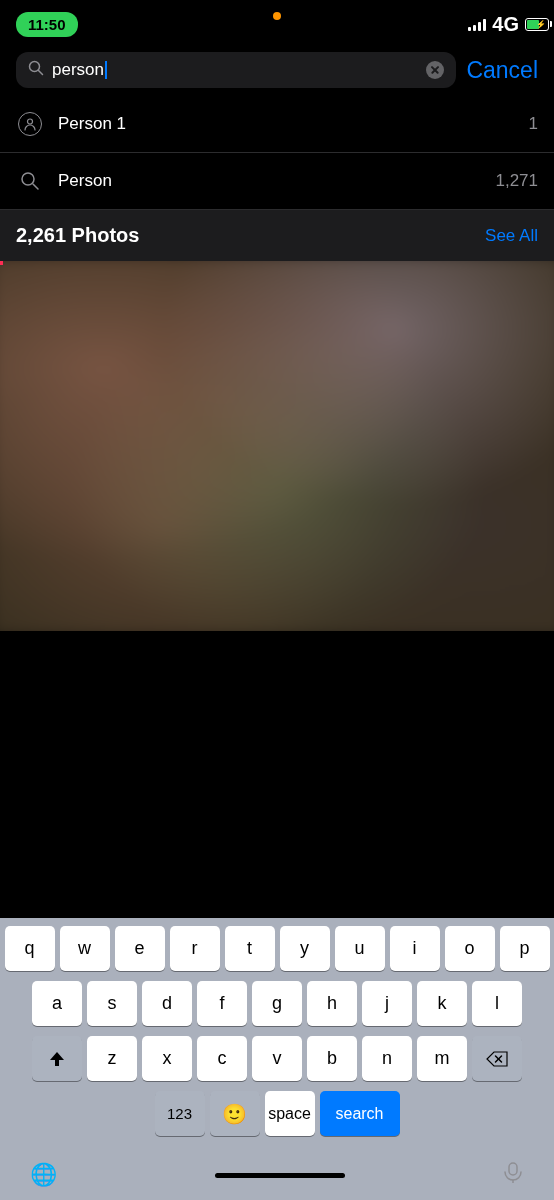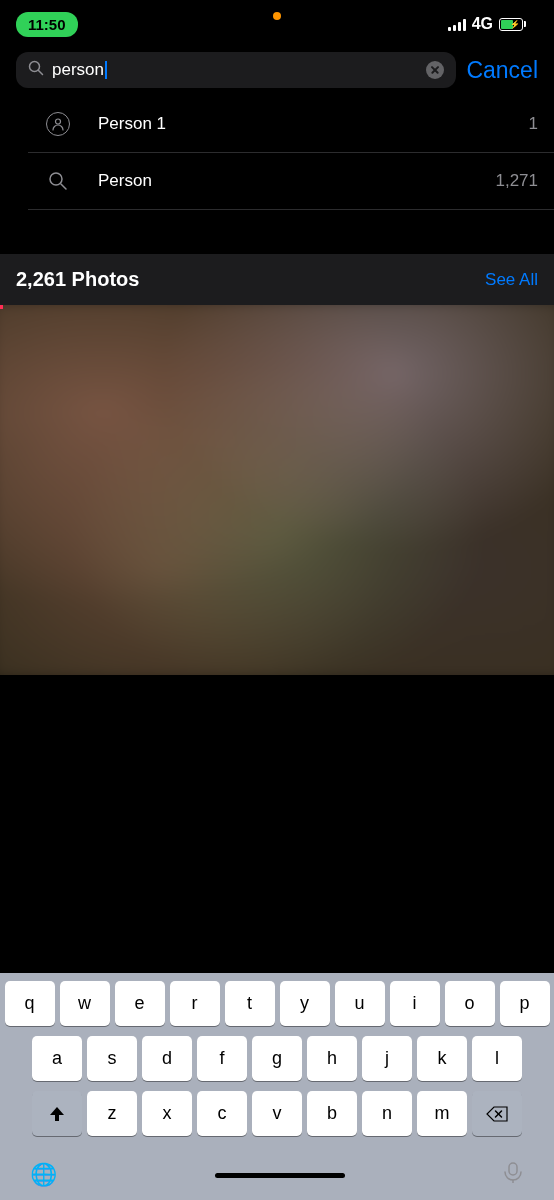--- a/index.html
+++ b/index.html
@@ -12,21 +12,21 @@
       font-family: -apple-system, 'SF Pro Display', 'Helvetica Neue', Arial, sans-serif;
       overflow: hidden;
       color: #fff;
     }
 
     
     .status-bar {
       display: flex;
       justify-content: space-between;
       align-items: center;
-      padding: 10px 28px 6px 16px;
+      padding: 10px 2px 6px 16px;
       height: 44px;
     }
 
     .status-time {
       background: #30d158;
       color: #000;
       font-size: 15px;
       font-weight: 700;
       padding: 4px 12px;
       border-radius: 12px;
@@ -176,22 +176,21 @@
     
     .suggestions {
       background: #000;
     }
 
     .suggestion-item {
       display: flex;
       align-items: center;
       padding: 14px 16px;
       border-bottom: 0.5px solid #2c2c2e;
-      gap: 26px;
-      margin-left: 28px;
+      gap: 14px;
     }
 
     .suggestion-icon {
       width: 28px;
       height: 28px;
       display: flex;
       align-items: center;
       justify-content: center;
       flex-shrink: 0;
     }
@@ -217,21 +216,20 @@
       justify-content: center;
     }
 
     
     .photos-section-header {
       background: #1c1c1e;
       padding: 14px 16px;
       display: flex;
       align-items: center;
       justify-content: space-between;
-      margin-top: 44px;
     }
 
     .photos-count-title {
       font-size: 20px;
       font-weight: 700;
       color: #fff;
     }
 
     .see-all-btn {
       color: #007aff;
@@ -394,21 +392,21 @@
 <div class="status-bar">
   <div class="status-time">11:50</div>
   <div class="status-icons">
     <div class="orange-dot"></div>
     <div class="signal-bars">
       <div class="signal-bar" style="height:4px"></div>
       <div class="signal-bar" style="height:6px"></div>
       <div class="signal-bar" style="height:9px"></div>
       <div class="signal-bar" style="height:12px"></div>
     </div>
-    <span style="font-size:16px;font-weight:600">4G</span>
+    <span style="font-size:20px;font-weight:600">4G</span>
     <div class="battery-icon">
       <div class="battery-body">
         <div class="battery-fill"></div>
         <span class="charging-bolt">⚡</span>
       </div>
       <div class="battery-tip"></div>
     </div>
   </div>
 </div>
 
@@ -508,20 +506,26 @@
     <div class="key">m</div>
     <div class="key key-dark key-backspace">
       <svg width="22" height="16" viewBox="0 0 22 16" fill="none">
         <path d="M8 1H21V15H8L1 8L8 1Z" stroke="#000" stroke-width="1.2" fill="none"></path>
         <line x1="9.5" y1="5" x2="15.5" y2="11" stroke="#000" stroke-width="1.5" stroke-linecap="round"></line>
         <line x1="15.5" y1="5" x2="9.5" y2="11" stroke="#000" stroke-width="1.5" stroke-linecap="round"></line>
       </svg>
     </div>
   </div>
 
+  <div class="keyboard-row">
+    <div class="key key-dark key-123">123</div>
+    <div class="key key-dark key-emoji">🙂</div>
+    <div class="key key-space">space</div>
+    <div class="key key-search">search</div>
+  </div>
 </div>
 
 <div class="bottom-bar">
   <span class="bottom-globe">🌐</span>
   <div class="bottom-home-indicator"></div>
   <span class="bottom-mic">
     <svg width="22" height="22" viewBox="0 0 22 22" fill="none">
       <rect x="7" y="2" width="8" height="12" rx="4" stroke="#8e8e93" stroke-width="1.5"></rect>
       <path d="M3 11c0 4.42 3.58 8 8 8s8-3.58 8-8" stroke="#8e8e93" stroke-width="1.5" stroke-linecap="round"></path>
       <line x1="11" y1="19" x2="11" y2="22" stroke="#8e8e93" stroke-width="1.5" stroke-linecap="round"></line>

